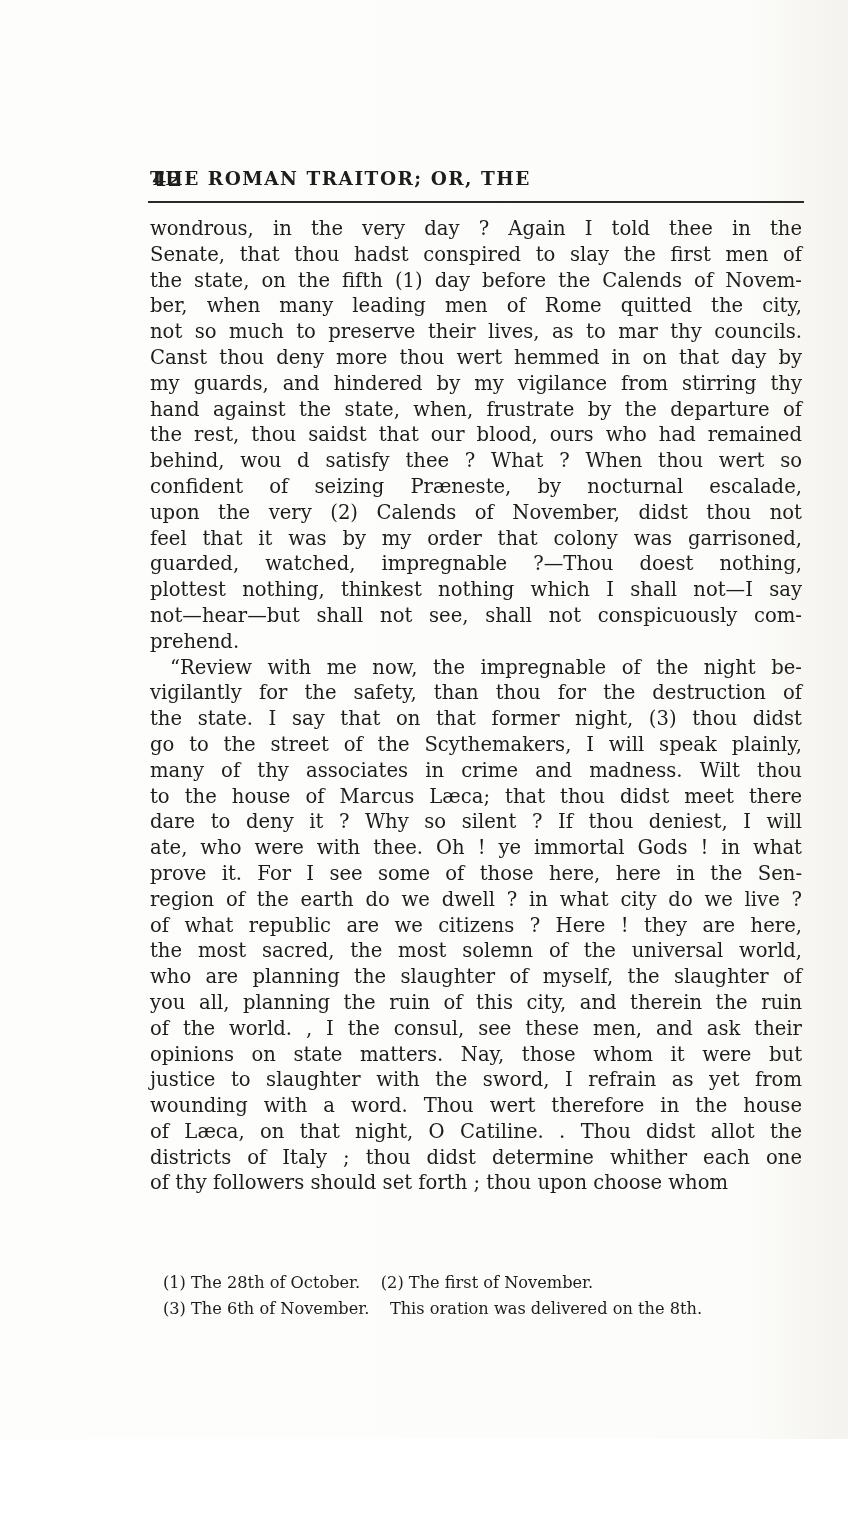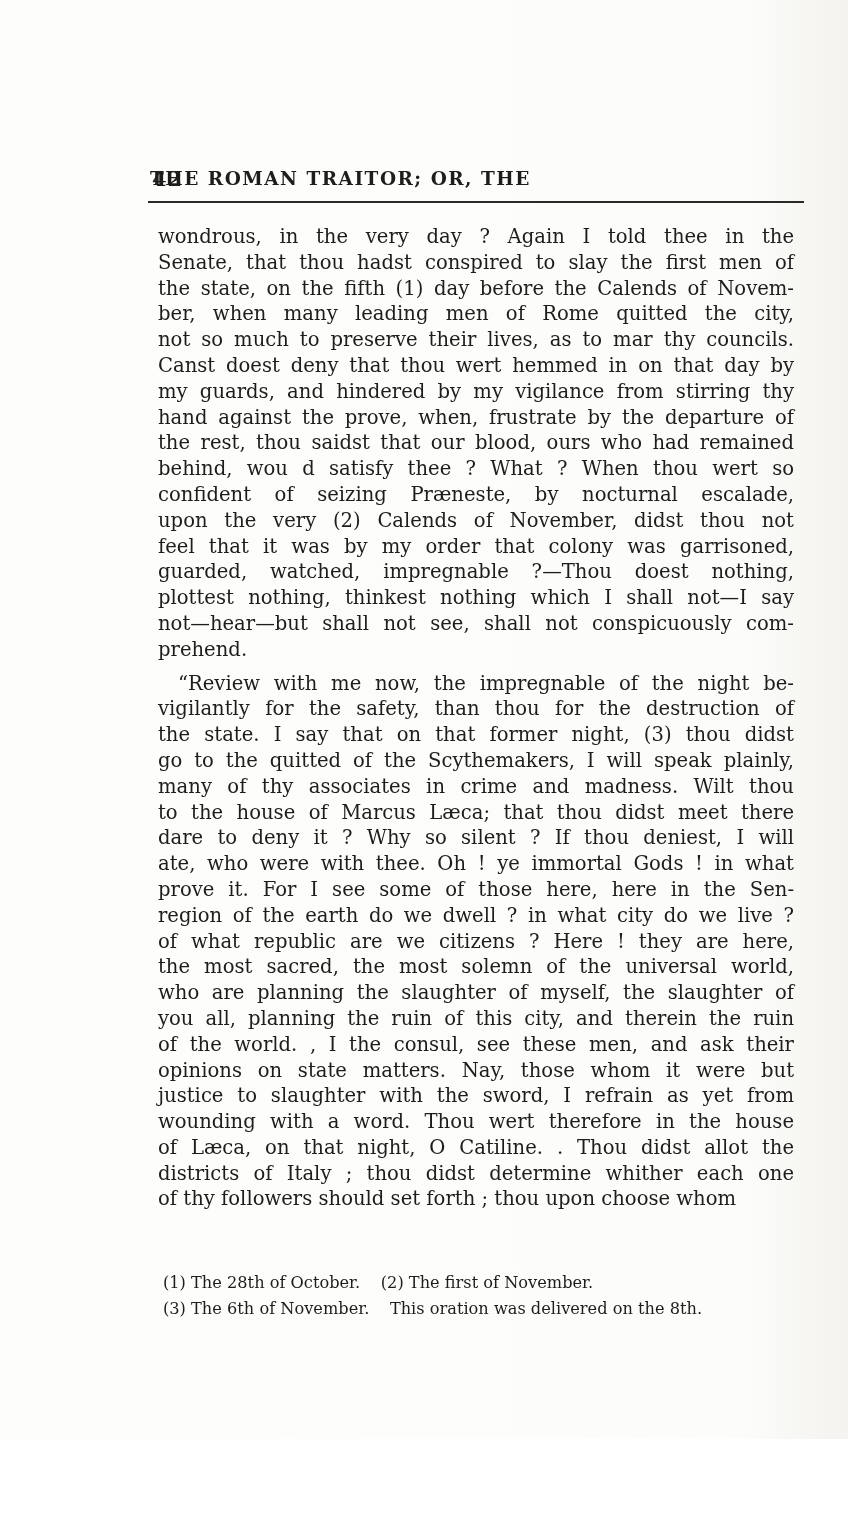--- a/index.html
+++ b/index.html
@@ -50,21 +50,21 @@
     background: #2a2926;
   }
   .text-block {
     position: absolute;
     top: 216px;
     left: 150px;
     width: 652px;
     font-size: 19.6px;
     line-height: 25.8px;
   }
-  .paragraph { margin: 8px; }
+  .paragraph { margin: 0; }
   .text-line {
     text-align: justify;
     text-align-last: justify;
     white-space: normal;
     height: 25.8px;
     overflow: visible;
   }
   .text-line.last-line {
     text-align-last: left;
   }
@@ -100,38 +100,38 @@
 
   <div class="rule"></div>
 
   <div class="text-block">
     <div class="paragraph">
         <div class="text-line">wondrous, in the very day ?  Again I told thee in the</div>
         <div class="text-line">Senate, that thou hadst conspired to slay the first men of</div>
         <div class="text-line">the state, on the fifth (1) day before the Calends of Novem-</div>
         <div class="text-line">ber, when many leading men of Rome quitted the city,</div>
         <div class="text-line">not so much to preserve their lives, as to mar thy councils.</div>
-        <div class="text-line">Canst doest deny that thou wert hemmed in on that day by</div>
+        <div class="text-line">Canst thou deny more thou wert hemmed in on that day by</div>
         <div class="text-line">my guards, and hindered by my vigilance from stirring thy</div>
-        <div class="text-line">hand against the prove, when, frustrate by the departure of</div>
+        <div class="text-line">hand against the state, when, frustrate by the departure of</div>
         <div class="text-line">the rest, thou saidst that our blood, ours who had remained</div>
         <div class="text-line">behind, wou d satisfy thee ?  What ?  When thou wert so</div>
         <div class="text-line">confident of seizing Præneste, by nocturnal escalade,</div>
         <div class="text-line">upon the very (2) Calends of November, didst thou not</div>
         <div class="text-line">feel that it was by my order that colony was garrisoned,</div>
         <div class="text-line">guarded, watched, impregnable ?—Thou doest nothing,</div>
         <div class="text-line">plottest nothing, thinkest nothing which I shall not—I say</div>
         <div class="text-line">not—hear—but shall not see, shall not conspicuously com-</div>
         <div class="text-line last-line">prehend.</div>
       </div>
     <div class="paragraph">
         <div class="text-line first-line-indent">“Review with me now, the impregnable of the night be-</div>
         <div class="text-line">vigilantly for the safety, than thou for the destruction of</div>
         <div class="text-line">the state.  I say that on that former night, (3) thou didst</div>
-        <div class="text-line">go to the quitted of the Scythemakers, I will speak plainly,</div>
+        <div class="text-line">go to the street of the Scythemakers, I will speak plainly,</div>
         <div class="text-line">many of thy associates in crime and madness.  Wilt thou</div>
         <div class="text-line">to the house of Marcus Læca; that thou didst meet there</div>
         <div class="text-line">dare to deny it ?  Why so silent ?  If thou deniest, I will</div>
         <div class="text-line">ate, who were with thee.  Oh ! ye immortal Gods !  in what</div>
         <div class="text-line">prove it.  For I see some of those here, here in the Sen-</div>
         <div class="text-line">region of the earth do we dwell ? in what city do we live ?</div>
         <div class="text-line">of what republic are we citizens ?  Here ! they are here,</div>
         <div class="text-line">the most sacred, the most solemn of the universal world,</div>
         <div class="text-line">who are planning the slaughter of myself, the slaughter of</div>
         <div class="text-line">you all, planning the ruin of this city, and therein the ruin</div>

